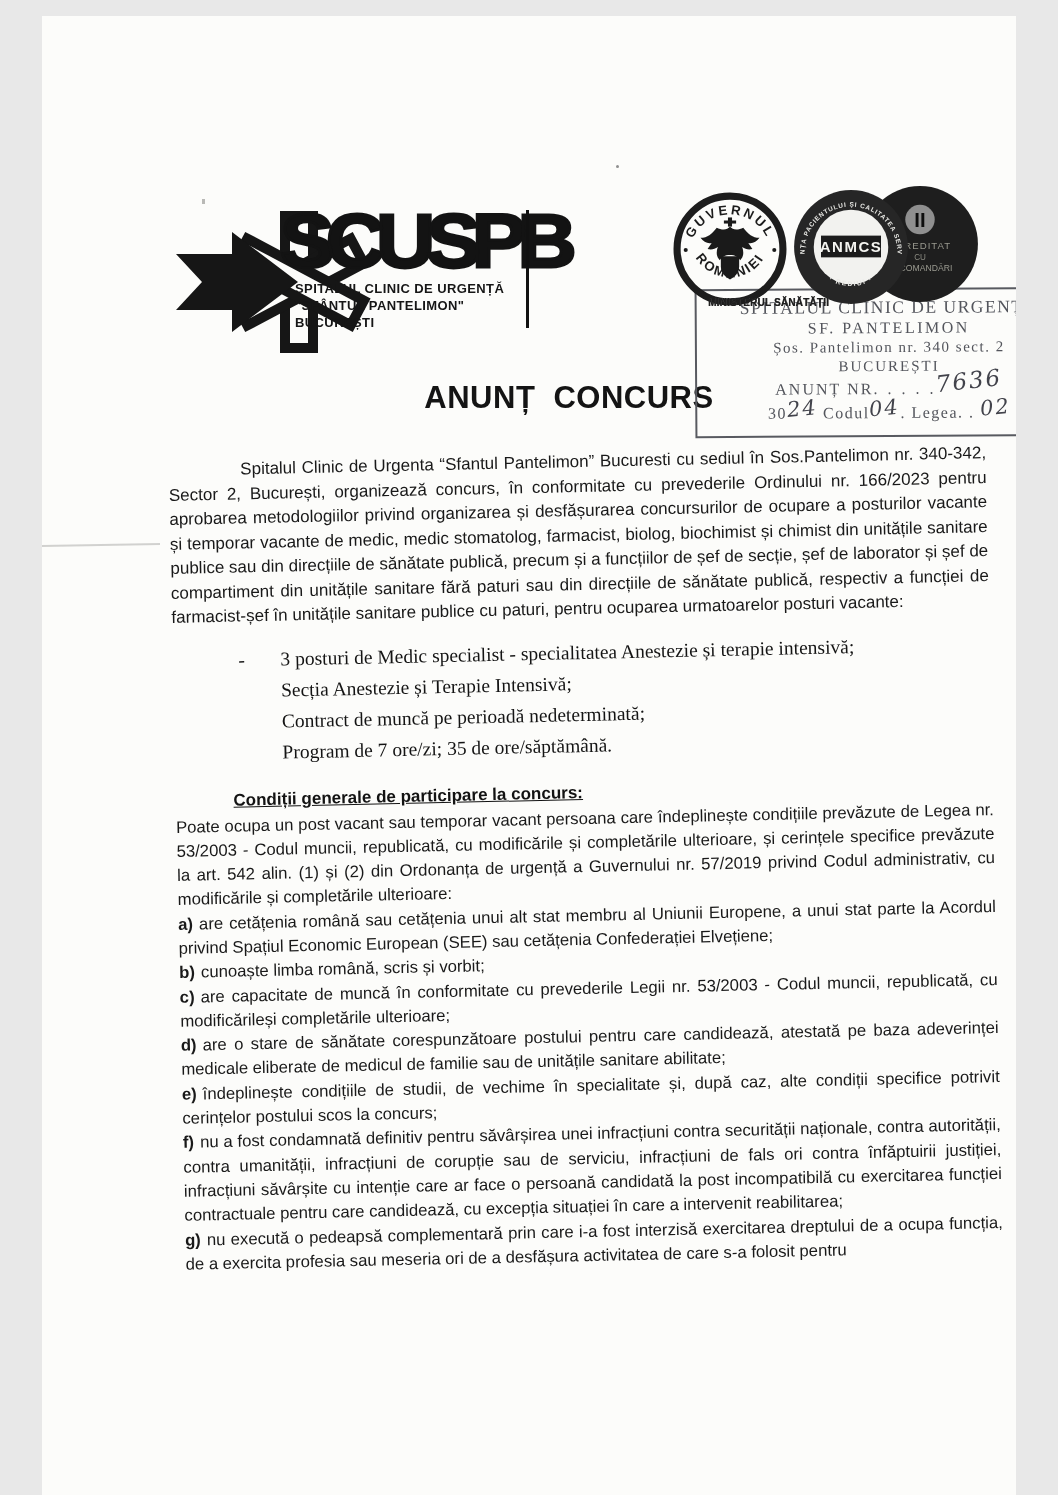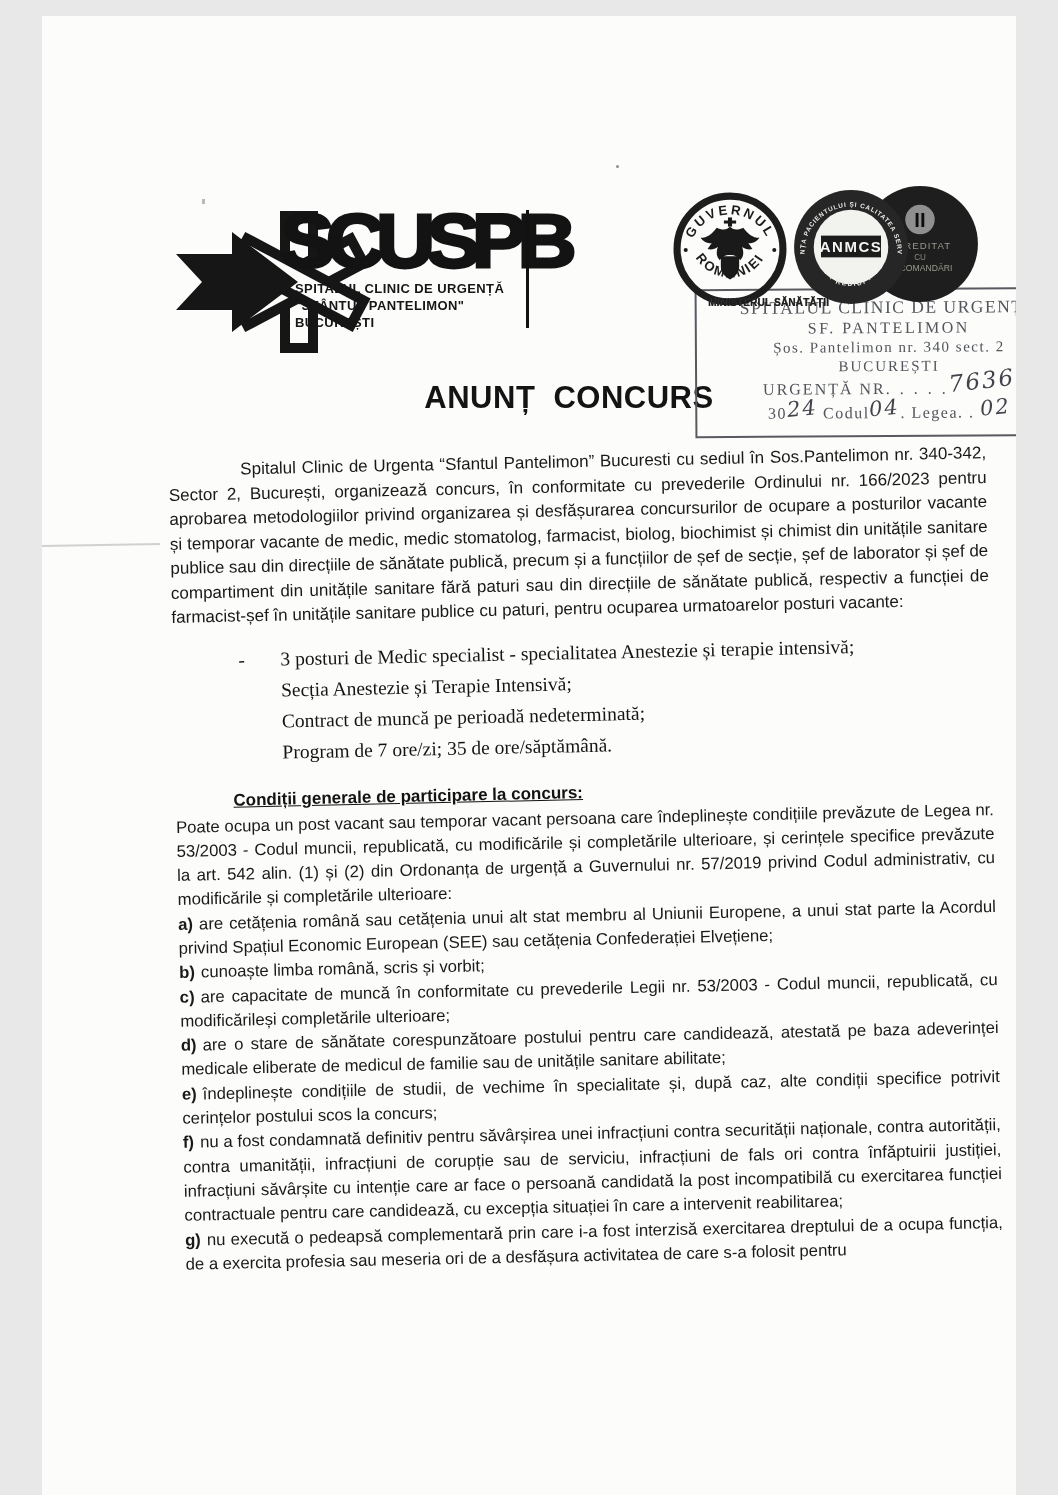--- a/index.html
+++ b/index.html
@@ -174,21 +174,21 @@
     <text x="58" y="63" font-size="14.5" font-weight="bold" fill="#f4f4f0" text-anchor="middle" letter-spacing="1.5">ANMCS</text>
   </svg>
 
   <div class="ministry">MINISTERUL SĂNĂTĂȚII</div>
 
   <div class="stamp">
     <div class="s1">SPITALUL CLINIC DE URGENȚĂ</div>
     <div class="s2">SF. PANTELIMON</div>
     <div class="s3">Șos. Pantelimon nr. 340 sect. 2</div>
     <div class="s4">BUCUREȘTI</div>
-    <div class="s5"><span>URGENȚĂ NR</span><span class="dots">. . . . .</span><span class="hw hw-nr">7636</span>
+    <div class="s5"><span>ANUNȚ NR</span><span class="dots">. . . . .</span><span class="hw hw-nr">7636</span>
     </div>
     <div class="s6"><span>30</span><span class="hw">24</span><span> Codul</span><span class="hw">04</span><span>. Legea. .</span> <span class="hw">02</span>
     </div>
   </div>
 
   <h1 class="title">ANUNȚ CONCURS</h1>
 
   <main class="content">
     <p class="intro">Spitalul Clinic de Urgenta “Sfantul Pantelimon” Bucuresti cu sediul în Sos.Pantelimon nr. 340-342, Sector 2, București, organizează concurs, în conformitate cu prevederile Ordinului nr. 166/2023 pentru aprobarea metodologiilor privind organizarea și desfășurarea concursurilor de ocupare a posturilor vacante și temporar vacante de medic, medic stomatolog, farmacist, biolog, biochimist și chimist din unitățile sanitare publice sau din direcțiile de sănătate publică, precum și a funcțiilor de șef de secție, șef de laborator și șef de compartiment din unitățile sanitare fără paturi sau din direcțiile de sănătate publică, respectiv a funcției de farmacist-șef în unitățile sanitare publice cu paturi, pentru ocuparea urmatoarelor posturi vacante:</p>
 

